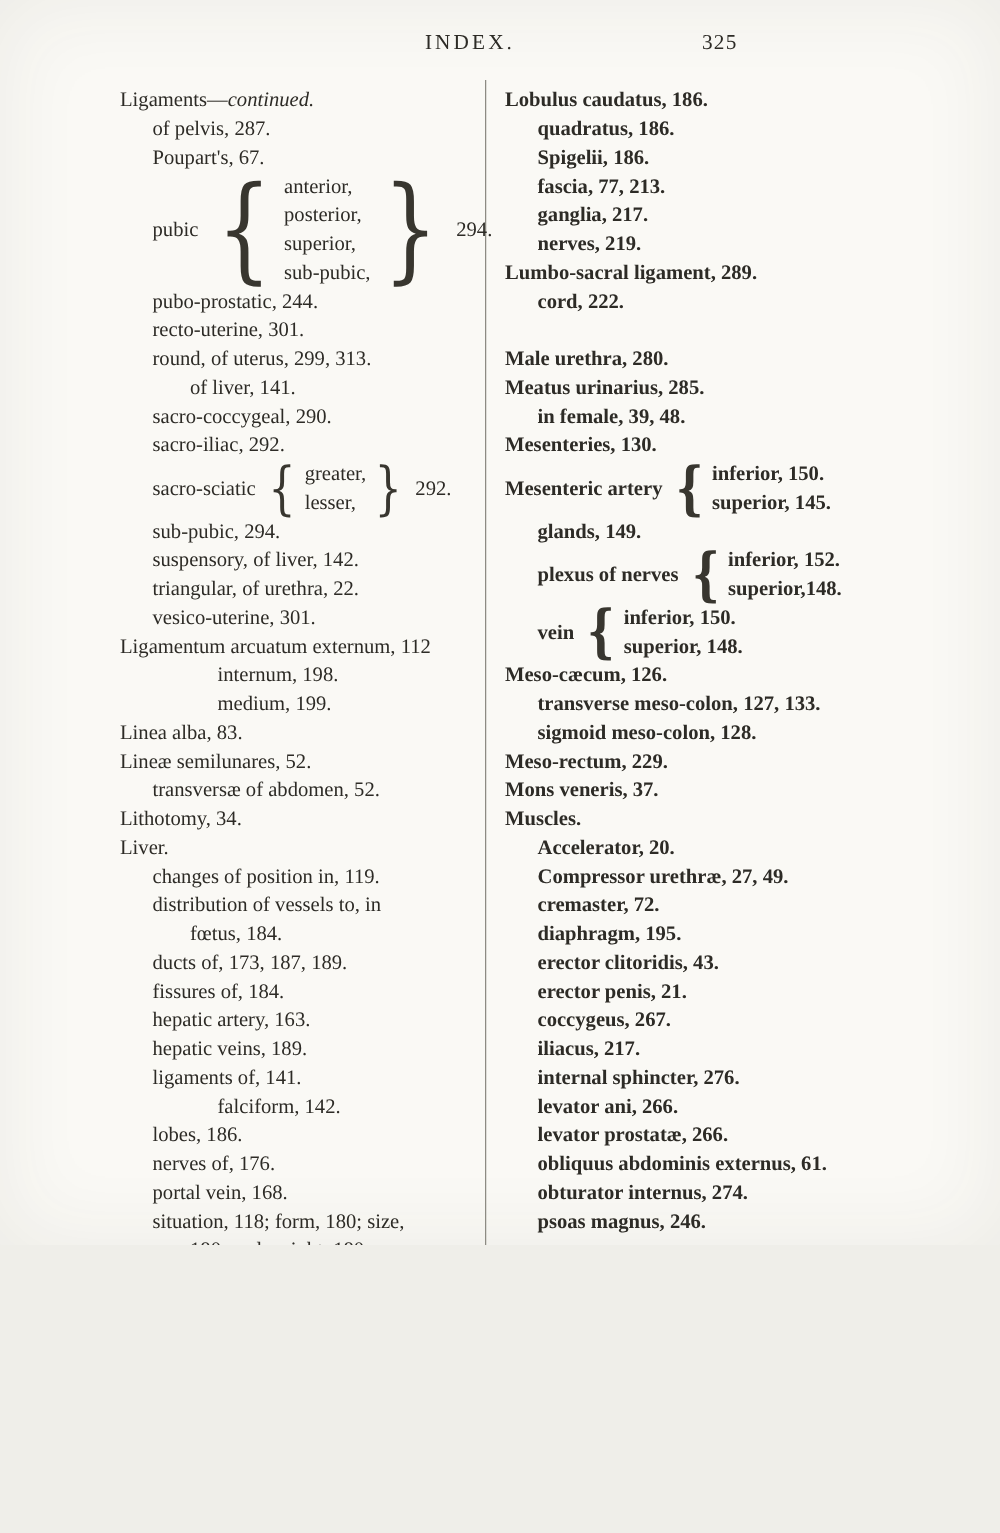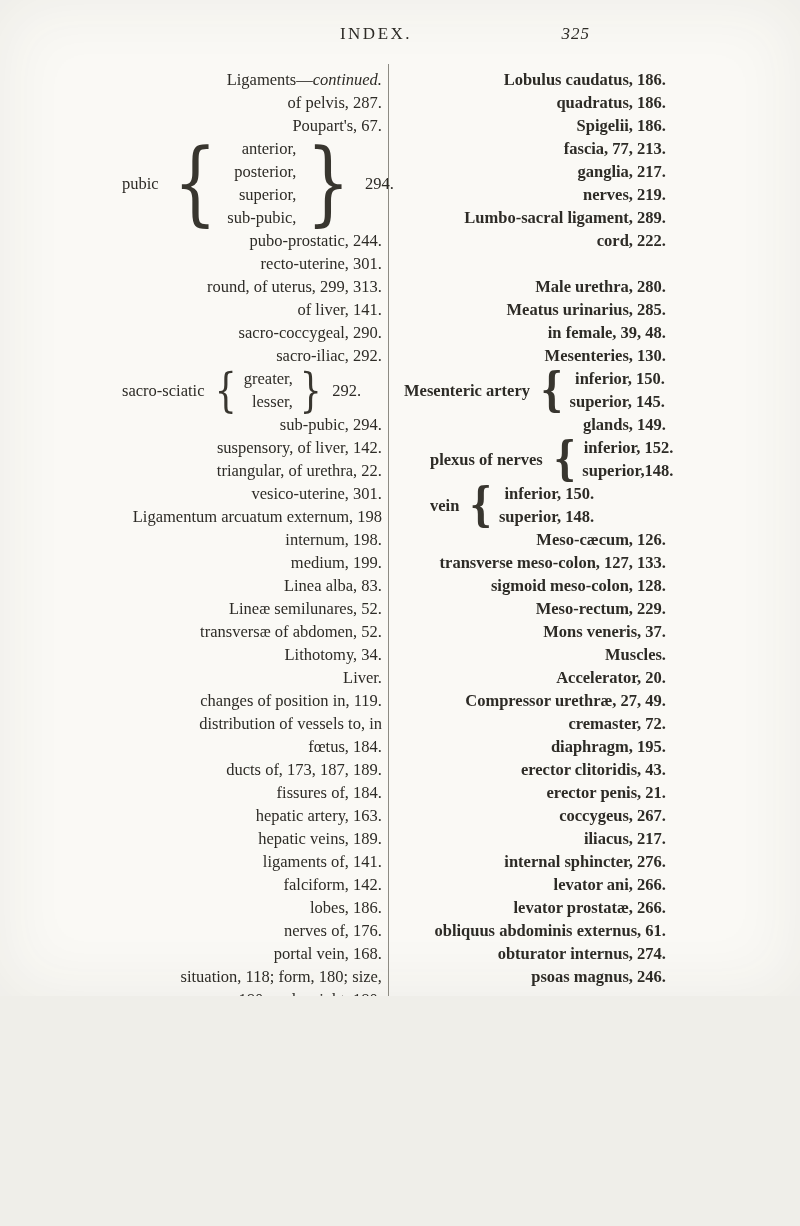--- a/index.html
+++ b/index.html
@@ -29,34 +29,32 @@
     position: absolute;
     left: 0; right: 0;
     text-align: center;
     letter-spacing: 2.5px;
   }
   .header-page {
     position: absolute;
     right: 72px;
     top: 0;
     letter-spacing: 1px;
-    font-style: italic;
   }
   .divider {
     position: absolute;
     left: 388px;
     top: 64px;
     width: 1px;
     height: 1072px;
     background: #8d8b83;
   }
   .col {
     position: absolute;
     top: 68px;
-    text-align: right;
   }
   .col-left  { left: 96px;  width: 286px; }
   .col-right { left: 404px; width: 262px; font-weight: bold; }
   .entry {
     font-size: 16.5px;
     line-height: 23px;
     white-space: nowrap;
   }
   .entry em { font-style: italic; }
   .ind-0 { padding-left: 0; }
@@ -114,21 +112,21 @@
           <span class="b-item">greater,</span>
           <span class="b-item">lesser,</span>
         </span>
         <span class="brace" style="font-size: 46px;">}</span>
         <span class="b-value">292.</span>
       </div>
       <div class="entry ind-1">sub-pubic, 294.</div>
       <div class="entry ind-1">suspensory, of liver, 142.</div>
       <div class="entry ind-1">triangular, of urethra, 22.</div>
       <div class="entry ind-1">vesico-uterine, 301.</div>
-      <div class="entry ind-0">Ligamentum arcuatum externum, 198</div>
+      <div class="entry ind-0">Ligamentum arcuatum externum, 112</div>
       <div class="entry ind-3">internum, 198.</div>
       <div class="entry ind-3">medium, 199.</div>
       <div class="entry ind-0">Linea alba, 83.</div>
       <div class="entry ind-0">Lineæ semilunares, 52.</div>
       <div class="entry ind-1">transversæ of abdomen, 52.</div>
       <div class="entry ind-0">Lithotomy, 34.</div>
       <div class="entry ind-0">Liver.</div>
       <div class="entry ind-1">changes of position in, 119.</div>
       <div class="entry ind-1">distribution of vessels to, in</div>
       <div class="entry ind-2">fœtus, 184.</div>

